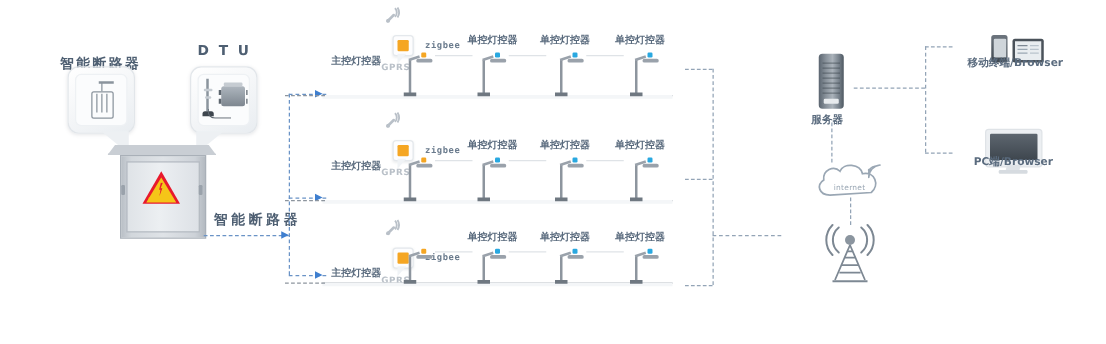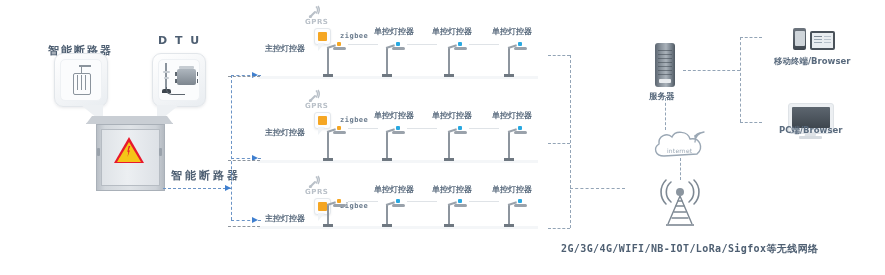--- a/index.html
+++ b/index.html
@@ -17,21 +17,21 @@
   .abs{position:absolute;}
   .lbl{
     color:#5b6b7d;
     font-weight:bold;
     white-space:nowrap;
     line-height:1;
     font-family:"DejaVu Sans","Liberation Sans",sans-serif;
   }
   .lbl-title{font-size:11px;letter-spacing:2px;color:#4e5f72;}
   .lbl-node{font-size:8px;color:#5a6b7e;}
-  .lbl-gprs{font-size:7px;color:#b9c0c8;font-weight:bold;letter-spacing:.5px;}
+  .lbl-gprs{font-size:7px;color:#b9c0c8;font-weight:bold;letter-spacing:.5px;margin-top:32px;}
   .lbl-zig{font-size:7px;color:#6a7b8d;letter-spacing:.5px;font-family:"DejaVu Sans Mono","Liberation Mono",monospace;}
   .lbl-cable{font-size:11px;letter-spacing:3px;color:#4e5f72;}
   .lbl-right{font-size:8.5px;color:#5a6b7e;}
   .lbl-bottom{font-size:10px;color:#4e5f72;letter-spacing:.4px;font-family:"DejaVu Sans Mono","Liberation Mono",monospace;}
   .lbl-inet{font-size:6px;color:#9aa7b4;font-weight:normal;letter-spacing:.2px;}
 
   
   .bubble{
     position:absolute;
     background:linear-gradient(150deg,#ffffff 0%,#f3f5f7 55%,#e9edf1 100%);
@@ -496,29 +496,28 @@
       <div class="tablet" style="left:810px;top:31px;width:25px;height:19px;">
         <div class="tablet-screen" style="left:2px;top:2px;width:21px;height:15px;"></div>
         <div class="tablet-lines" style="left:4px;top:5px;width:8px;background:#7d8893;"></div>
         <div class="tablet-lines" style="left:4px;top:8px;width:8px;background:#9aa7b2;"></div>
         <div class="tablet-lines" style="left:4px;top:11px;width:8px;background:#9aa7b2;"></div>
         <div class="tablet-lines" style="left:14px;top:5px;width:7px;background:#b9c3cc;"></div>
         <div class="tablet-lines" style="left:14px;top:8px;width:7px;background:#b9c3cc;"></div>
         <div class="tablet-lines" style="left:14px;top:11px;width:7px;background:#b9c3cc;"></div>
       </div>
     </div>
-    <div class="abs lbl lbl-right" style="left:761px;top:57px;padding-left:13px;">移动终端/Browser</div>
+    <div class="abs lbl lbl-right" style="left:761px;top:47px;padding-left:13px;">移动终端/Browser</div>
   </div>
 
   <div>
     <div>
       <div class="mon" style="left:788px;top:103px;width:44px;height:29px;">
         <div class="mon-screen" style="left:3px;top:3px;width:38px;height:21px;"></div>
       </div>
       <div class="mon-stand" style="left:805px;top:132px;width:11px;height:5px;transform:skewX(-14deg);"></div>
       <div class="mon-base" style="left:799px;top:136px;width:23px;height:3px;"></div>
     </div>
     <div class="abs lbl lbl-right" style="left:779px;top:126px;top:126px;">PC端/Browser</div>
   </div>
 
-  <div class="abs lbl lbl-bottom" style="left:561px;top:244px;">2G/3G/4G/WIFI/NB-IOT/LoRa/Sigfox等无线网络</div>
 
 </div>
 
 </body></html>

